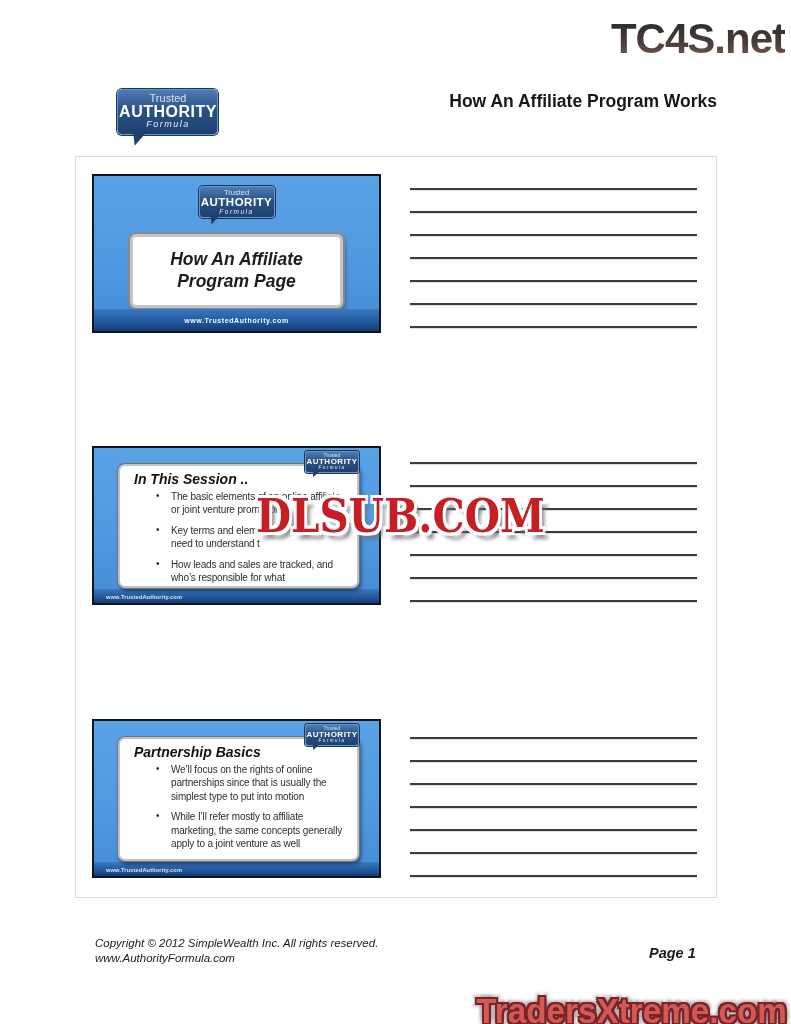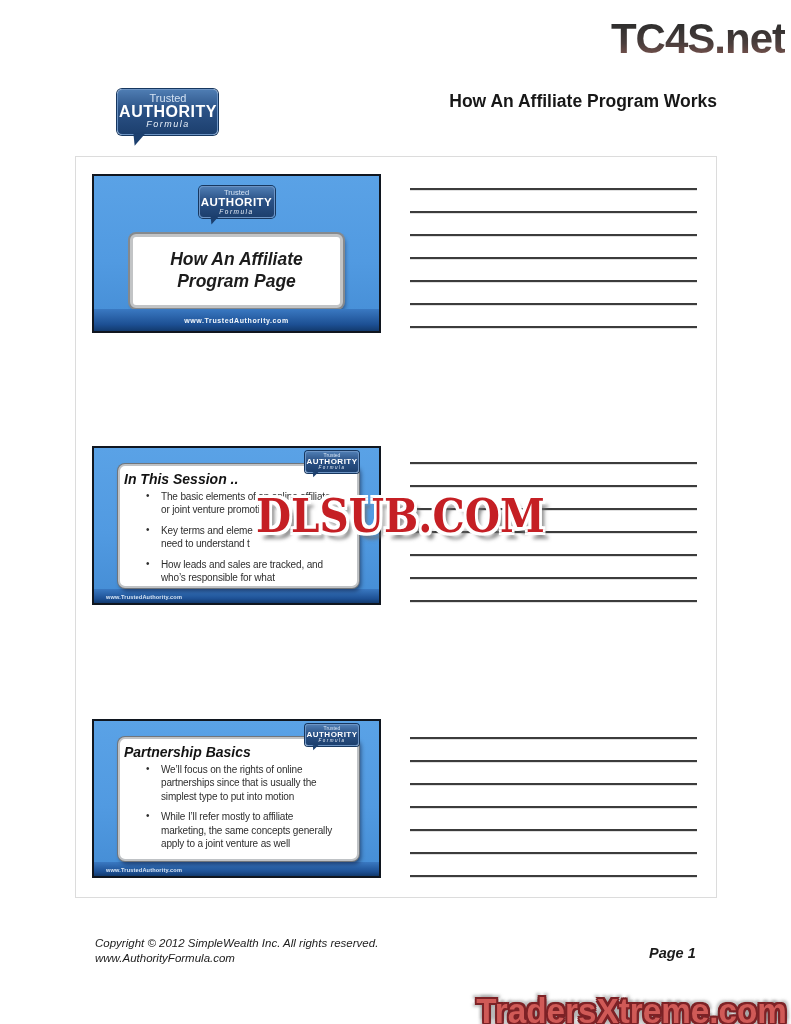--- a/index.html
+++ b/index.html
@@ -72,21 +72,21 @@
   .bar.center { height:22px; display:flex; align-items:center; justify-content:center; }
   .bar.center .url { color:#f2f7fc; font-size:7px; font-weight:bold; letter-spacing:.6px; }
   .bar.left { height:14px; }
   .bar.left .url { position:absolute; left:12px; bottom:3px; color:#d9e6f4; font-size:7px; font-weight:bold; letter-spacing:.2px; transform:scale(.8); transform-origin:left bottom; }
 
   
   .content-card {
     position:absolute; left:24px; right:20px; top:16px; bottom:15px;
     background:#fff; border-radius:7px; border:2px solid #bfc2c5;
     box-shadow:0 0 0 1px #70757b, 2px 3px 4px rgba(0,0,25,.5);
-    padding:5px 8px 4px 4px; z-index:4;
+    padding:5px 8px 4px 14px; z-index:4;
   }
   .content-card .s-title { font-size:14px; font-weight:bold; font-style:italic; color:#131313; margin-bottom:3px; }
   .content-card ul { list-style:none; margin-top:2px; }
   .content-card li { position:relative; padding-left:37px; margin-bottom:7px; color:#2e2e2e; }
   .content-card li::before { content:"\2022"; position:absolute; left:22px; top:0; font-size:10px; color:#2e2e2e; }
   .content-card .bline { display:block; font-size:10px; letter-spacing:-.15px; line-height:1.34; white-space:nowrap; }
 
   
   .note-group { position:absolute; left:334px; width:287px; }
   .note-group.g1 { top:31px; }

